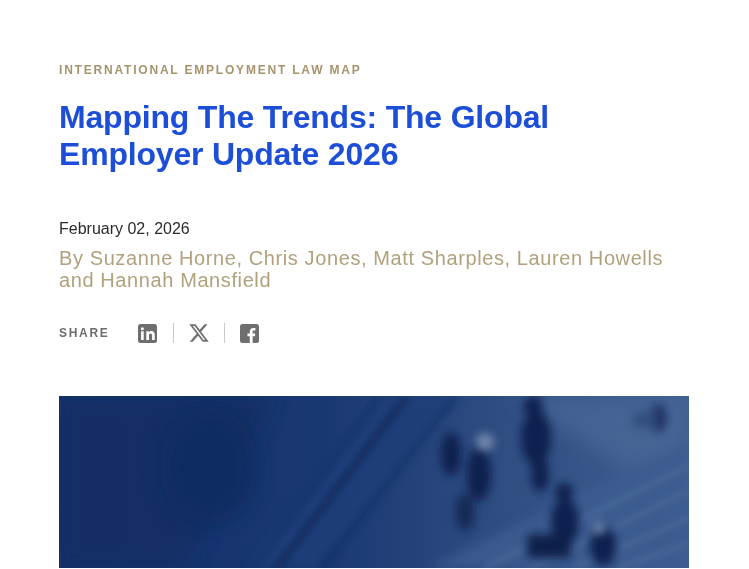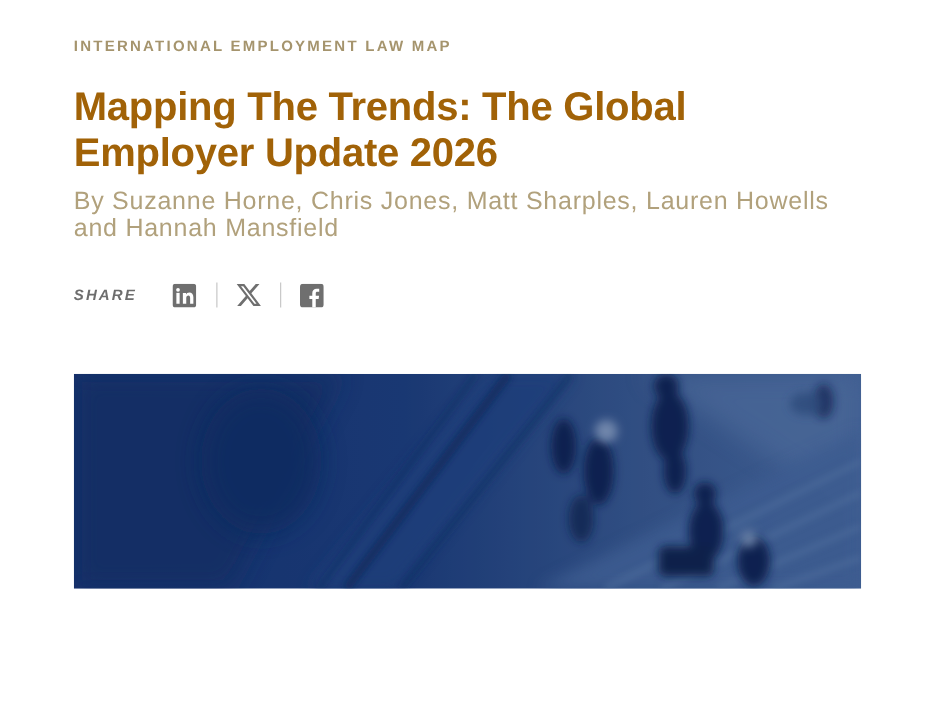--- a/index.html
+++ b/index.html
@@ -3,53 +3,53 @@
 <meta charset="utf-8">
 <style>
   html, body { margin: 0; padding: 0; }
   body {
     width: 749px; height: 569px;
     background: #ffffff;
     overflow: hidden;
     font-family: "Liberation Sans", sans-serif;
     -webkit-font-smoothing: antialiased;
   }
-  .page { width: 630px; padding: 28px 0 0 59px; }
+  .page { width: 630px; padding: 60px 0 0 59px; }
 
   .eyebrow {
     font-size: 12px; font-weight: 700;
     letter-spacing: 1.8px;
     color: #a5946d;
     text-decoration: none;
     display: inline-block;
     cursor: pointer;
   }
   h1.title {
     margin: 21px 0 0 0;
     font-size: 32px; line-height: 37px; font-weight: 700;
     letter-spacing: -0.2px;
-    color: #a16207;
+    color: #1d4ed8;
     width: 630px;
   }
   .date {
     margin-top: 47px;
     font-size: 16px; line-height: 18px;
     color: #2b2b2b;
   }
   .byline {
     margin-top: 9px;
     font-size: 20px; line-height: 22px;
     letter-spacing: 0.6px;
     color: #b1a17c;
     max-width: 608px;
   }
 
   .share-row {
     margin-top: 32px;
-    display: flex; align-items: center; height: 20px; font-style: italic;
+    display: flex; align-items: center; height: 20px;
   }
   .share-label {
     font-size: 12px; font-weight: 700;
     letter-spacing: 1.7px;
     color: #6d6d6d;
   }
   .share-icons { display: flex; align-items: center; margin-left: 28px; }
   .icon-btn {
     display: flex; align-items: center; justify-content: center;
     width: 20px; height: 19px;
@@ -71,20 +71,21 @@
 </style>
 </head>
 <body>
 
 <div class="page">
 
   <a class="eyebrow">INTERNATIONAL EMPLOYMENT LAW MAP</a>
 
   <h1 class="title">Mapping The Trends: The Global Employer Update 2026</h1>
 
+  <div class="date">February 02, 2026</div>
 
   <div class="byline">By Suzanne Horne, Chris Jones, Matt Sharples, Lauren Howells and Hannah Mansfield</div>
 
   <div class="share-row">
     <span class="share-label">SHARE</span>
 
     <div class="share-icons">
 
       <button class="icon-btn">
         <svg width="19" height="19" viewBox="0 0 19 19">

